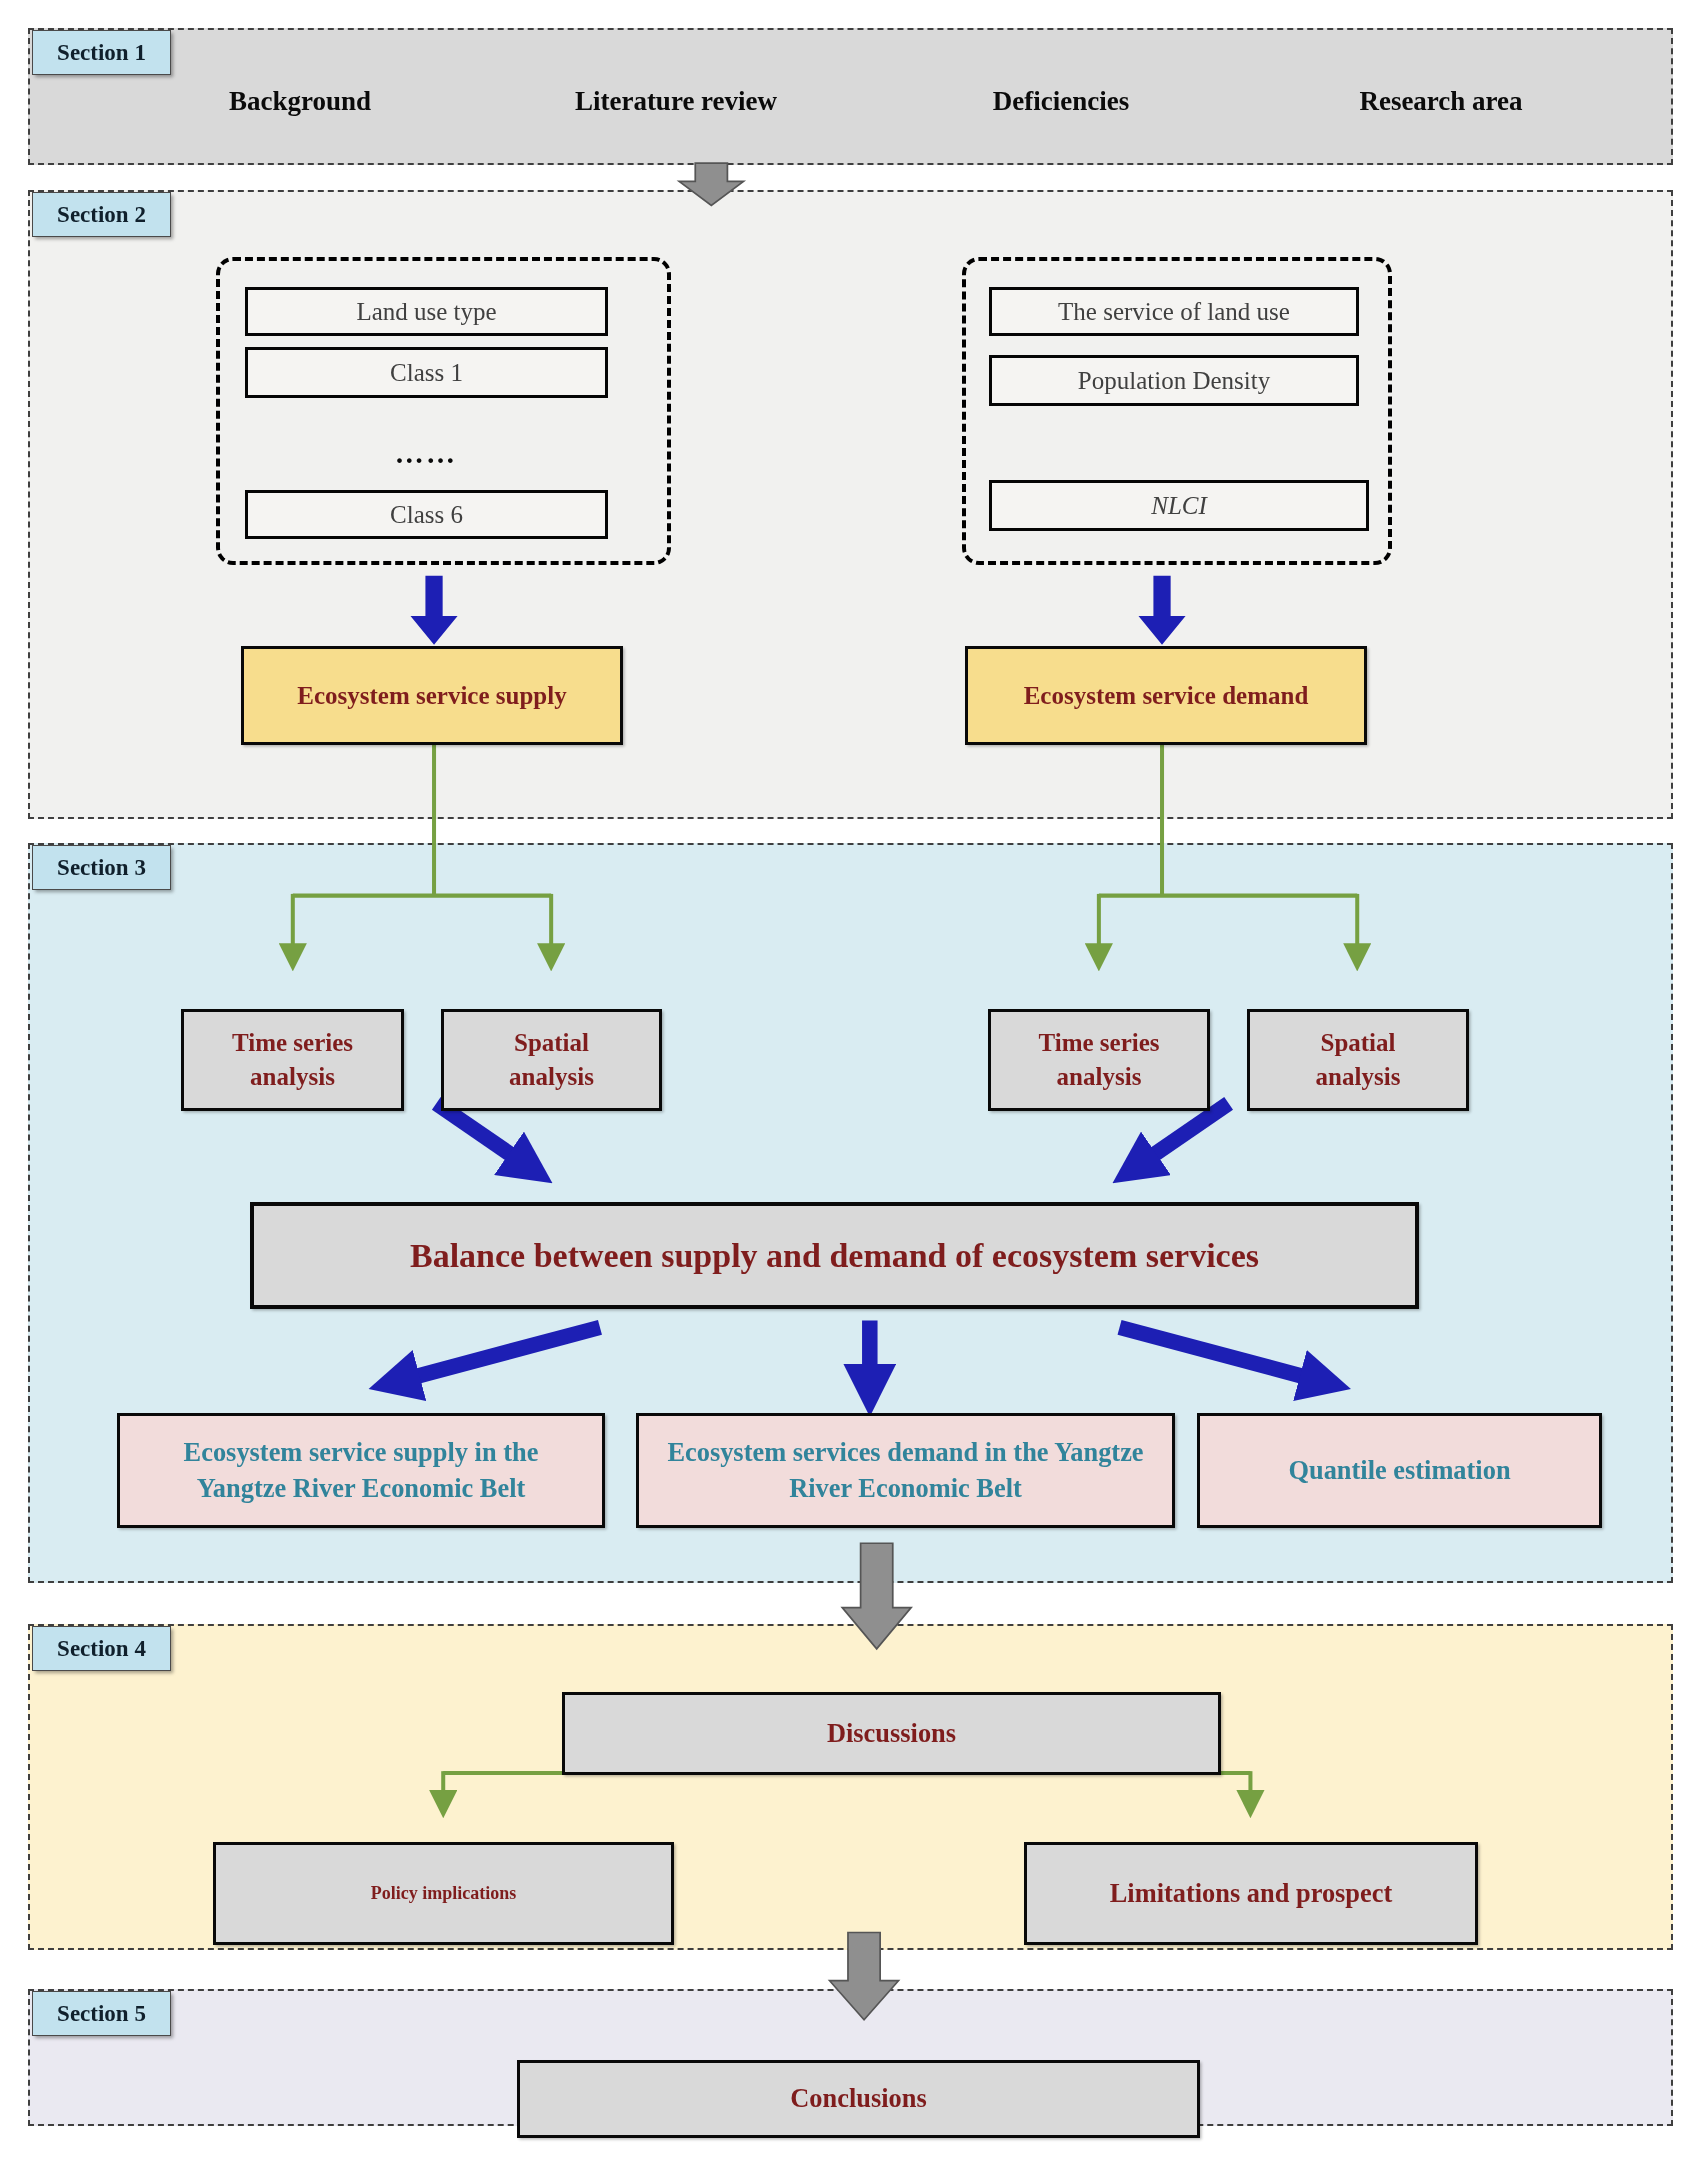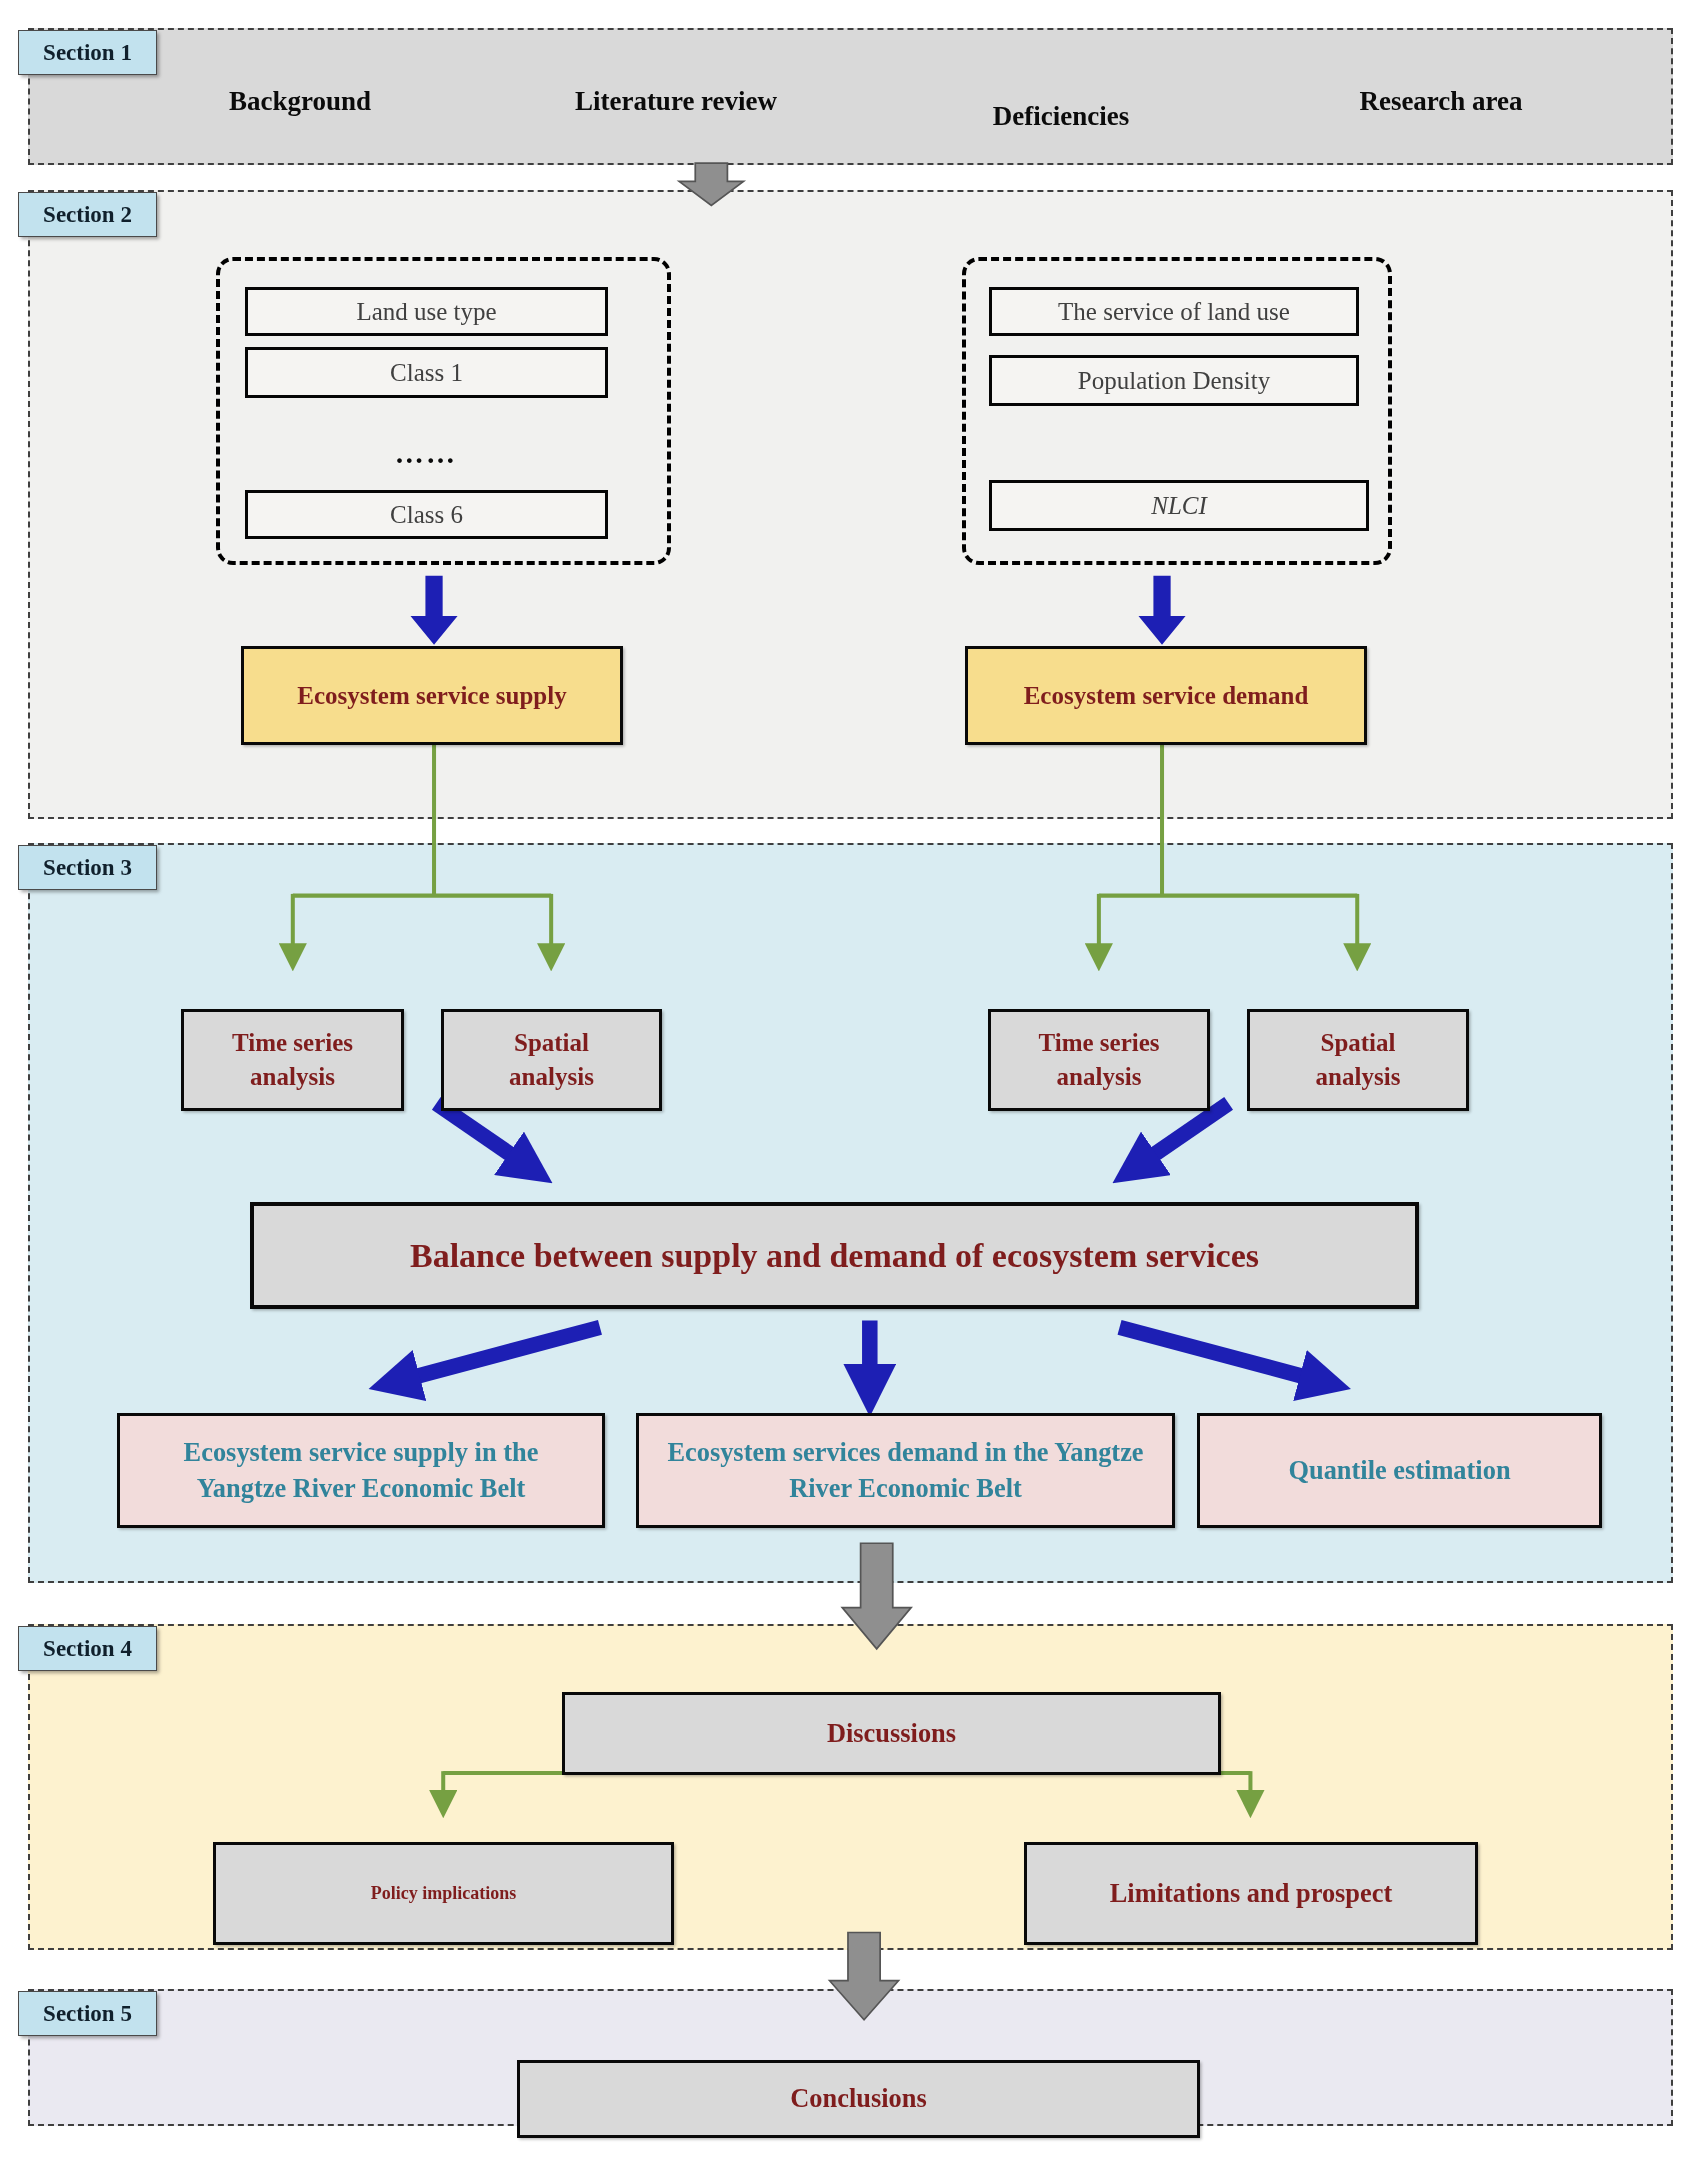--- a/index.html
+++ b/index.html
@@ -4,21 +4,21 @@
 <style>
   html,body{margin:0;padding:0;background:#ffffff;}
   body{width:1704px;height:2161px;position:relative;font-family:"Liberation Serif","DejaVu Serif",serif;}
   .stage{position:absolute;left:0;top:0;width:1704px;height:2161px;}
   .band{position:absolute;left:27.6px;width:1645px;border:2.9px dashed #3f3f3f;box-sizing:border-box;}
   .band1{top:27.6px;height:137px;background:#d9d9d9;}
   .band2{top:190px;height:629px;background:#f1f1ef;}
   .band3{top:843px;height:740px;background:#d9ecf2;}
   .band4{top:1624px;height:326px;background:#fdf2cf;}
   .band5{top:1989px;height:137px;background:#eae9f1;}
-  .seclabel{position:absolute;left:18px;width:139px;height:45px;background:#c2e2ee;border:1.7px solid #4a4a4a;
+  .seclabel{position:absolute;left:32px;width:139px;height:45px;background:#c2e2ee;border:1.7px solid #4a4a4a;
     box-sizing:border-box;display:flex;align-items:center;justify-content:center;
     font-weight:bold;font-size:23px;color:#10202c;box-shadow:2.9px 3.4px 3.4px rgba(0,0,0,.35);z-index:4;}
   .h1item{position:absolute;transform:translate(-50%,-50%);font-weight:bold;font-size:27px;color:#0b0b0b;white-space:nowrap;z-index:3;}
   .groupframe{position:absolute;border:4.6px dashed #000;border-radius:17px;box-sizing:border-box;z-index:2;}
   .ibox{position:absolute;background:#f5f4f2;border:3.4px solid #050505;box-sizing:border-box;
     display:flex;align-items:center;justify-content:center;text-align:center;
     font-weight:normal;font-size:25px;color:#404040;z-index:3;line-height:1.25;}
   .dots{position:absolute;transform:translate(-50%,-50%);font-weight:bold;font-size:29px;color:#0b0b0b;z-index:3;letter-spacing:2.3px;}
   .node{position:absolute;border:3.4px solid #090909;box-sizing:border-box;display:flex;align-items:center;justify-content:center;
     text-align:center;font-weight:bold;color:#7f1d1d;z-index:3;line-height:1.35;
@@ -108,21 +108,21 @@
   </svg>
 
   <div class="seclabel" style="top:30px">Section 1</div>
   <div class="seclabel" style="top:192px">Section 2</div>
   <div class="seclabel" style="top:845px">Section 3</div>
   <div class="seclabel" style="top:1626px">Section 4</div>
   <div class="seclabel" style="top:1991px">Section 5</div>
 
   <div class="h1item" style="left:300px;top:101px">Background</div>
   <div class="h1item" style="left:676px;top:101px">Literature review</div>
-  <div class="h1item" style="left:1061px;top:116px">Deficiencies</div>
+  <div class="h1item" style="left:1061px;top:101px">Deficiencies</div>
   <div class="h1item" style="left:1441px;top:101px">Research area</div>
 
   <div class="groupframe" style="left:216px;top:257px;width:455px;height:308px"></div>
   <div class="groupframe" style="left:962px;top:257px;width:430px;height:308px"></div>
 
   <div class="ibox" style="left:245px;top:287px;width:363px;height:49px">Land use type</div>
   <div class="ibox" style="left:245px;top:347px;width:363px;height:51px">Class 1</div>
   <div class="dots" style="left:426px;top:453px">……</div>
   <div class="ibox" style="left:245px;top:490px;width:363px;height:49px">Class 6</div>
 

